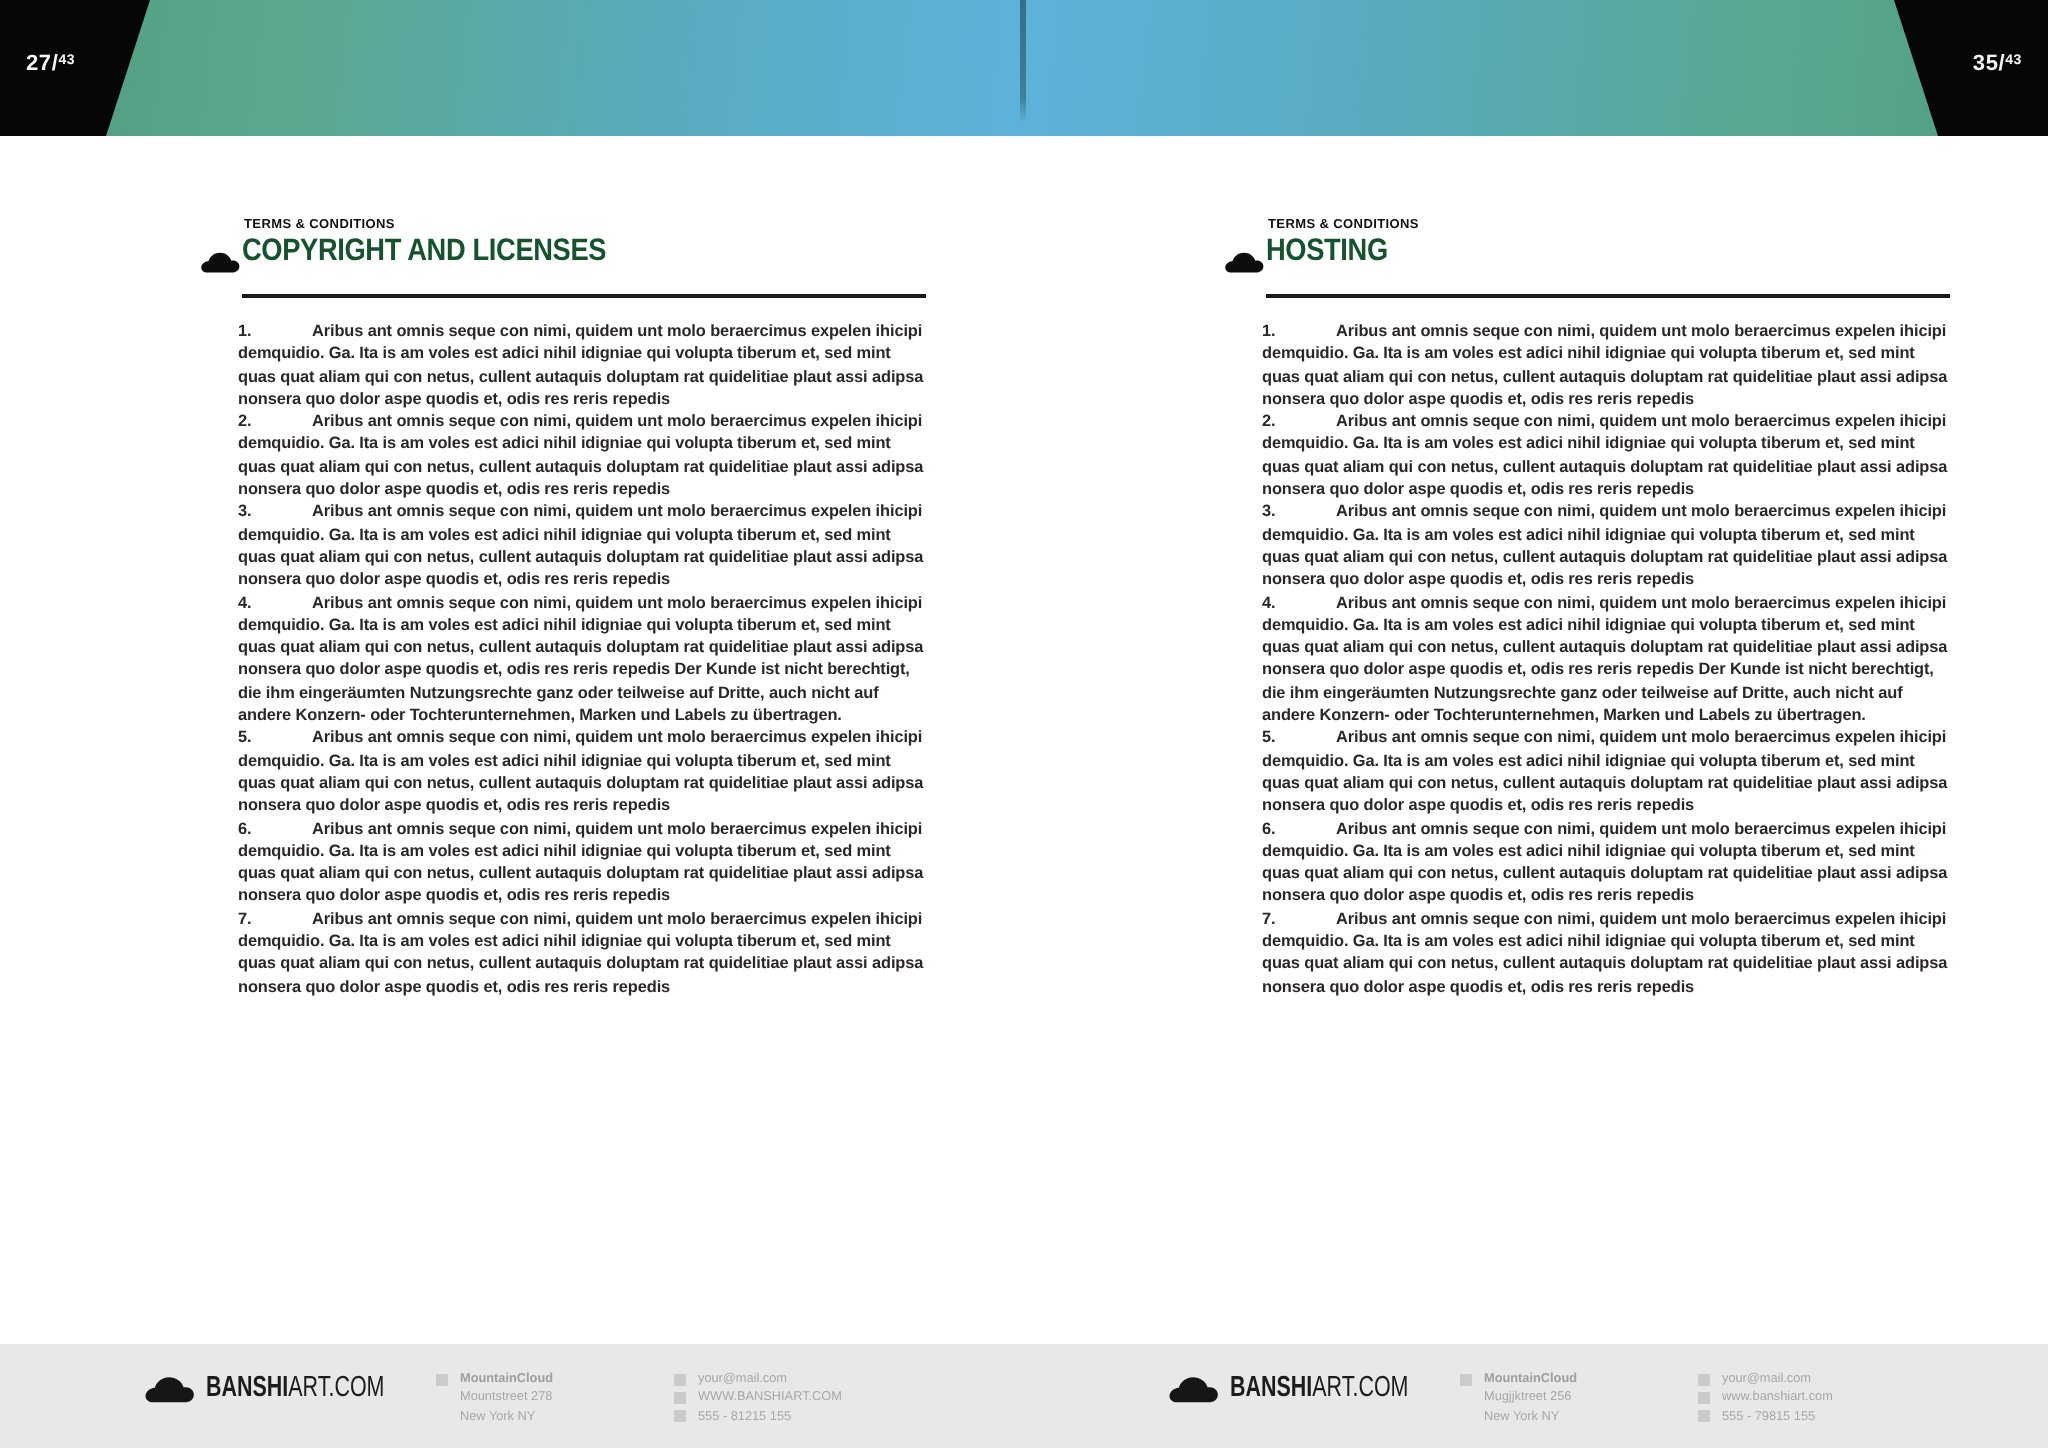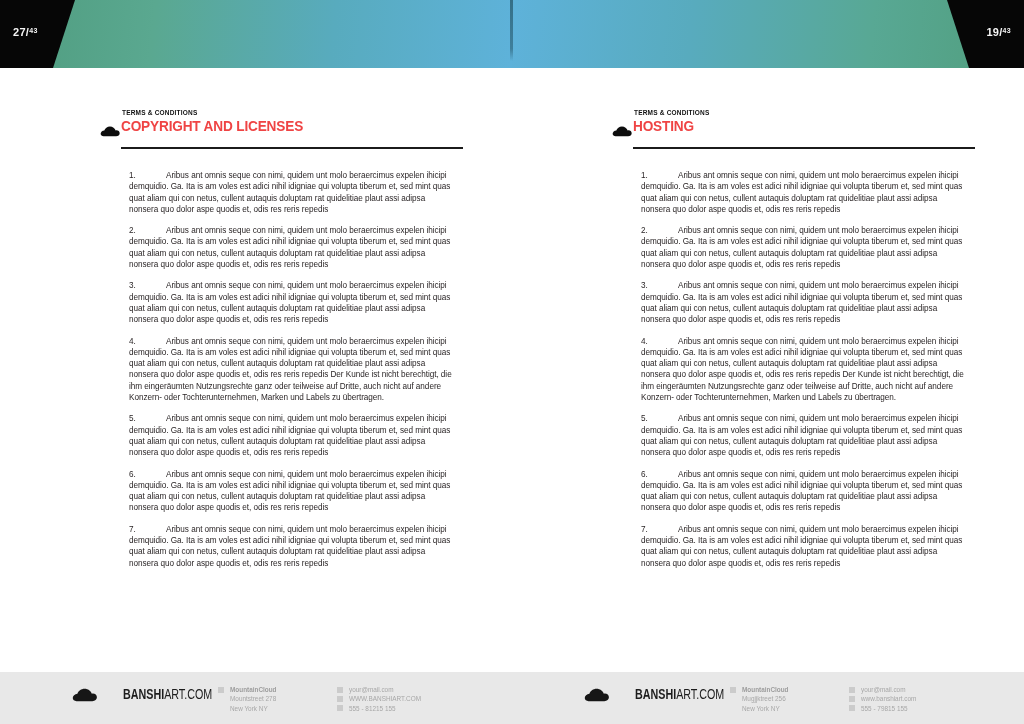--- a/index.html
+++ b/index.html
@@ -28,33 +28,33 @@
   .page-right .page-num { right:13px; }
   .pn-total { font-size:7px; vertical-align:3px; font-weight:600; }
   .spine { position:absolute; left:510px; top:0; width:3px; height:61px;
     background:linear-gradient(to bottom, rgba(24,66,80,.6) 0%, rgba(24,66,80,.45) 80%, rgba(24,66,80,0) 100%); }
 
   
   .title-cloud { position:absolute; left:99px; top:125px; width:21px; height:12px; fill:#0d0d0d; }
   .section-label { position:absolute; left:122px; top:109px; font-size:6.5px; font-weight:bold;
     letter-spacing:.2px; color:#111; }
   .page-title { position:absolute; left:121px; top:117px; font-size:15.5px; font-weight:bold;
-    color:#ef4444; white-space:nowrap; }
+    color:#14532d; white-space:nowrap; }
   .condensed { display:inline-block; transform:scaleX(.88); transform-origin:0 50%; letter-spacing:-.2px; }
   .title-rule { position:absolute; left:121px; top:147px; width:342px; height:1.5px; background:#1b1b1b; }
 
   
   .body-col { position:absolute; left:119px; top:160px; width:345px;
     font-size:8.2px; line-height:11.3px; color:#2b2627; letter-spacing:-.05px; }
-  .para { margin:10px; }
+  .para { margin:0;font-weight:bold; }
   .para-num { display:inline-block; width:37px; }
 
   
   .footer-band { position:absolute; left:0; top:672px; width:512px; height:52px; background:#e8e8e8; }
-  .f-logo { position:absolute; left:70px; top:686px; display:flex; align-items:center;gap:20px; }
+  .f-logo { position:absolute; left:70px; top:686px; display:flex; align-items:center; }
   .f-logo-cloud { width:28px; height:15px; fill:#161616; margin-right:5px; }
   .f-logo-text { font-size:14.5px; color:#1c1c1c; white-space:nowrap;
     display:inline-block; transform:scaleX(.74); transform-origin:0 50%; }
   .f-logo-bold { font-weight:bold; }
   .f-logo-reg  { font-weight:normal; }
   .f-col { position:absolute; top:685px; font-size:6.4px; line-height:9.4px; color:#a7a7a7; }
   .f-col-address { left:218px; }
   .f-col-contact { left:337px; }
   .f-row { display:flex; align-items:center; height:9.4px; }
   .f-ic { width:6px; height:6px; background:#cbcbcb; margin-right:6px; flex:0 0 6px; }
@@ -132,21 +132,21 @@
           <span class="f-ic"></span>
           <span>555 - 81215 155</span>
         </div>
     </div>
   </section>
 
   <section class="page page-right">
     <div class="header">
       <div class="header-grad"></div>
       <div class="header-black"></div>
-      <div class="page-num"><span>19</span><span>/</span><span class="pn-total">43</span></div>
+      <div class="page-num"><span>35</span><span>/</span><span class="pn-total">43</span></div>
     </div>
 
     <svg class="title-cloud">
         <use href="#cloud"></use>
       </svg>
     <div class="section-label">TERMS &amp; CONDITIONS</div>
     <h1 class="page-title"><span class="condensed">HOSTING</span></h1>
     <div class="title-rule"></div>
 
     <div class="body-col">

